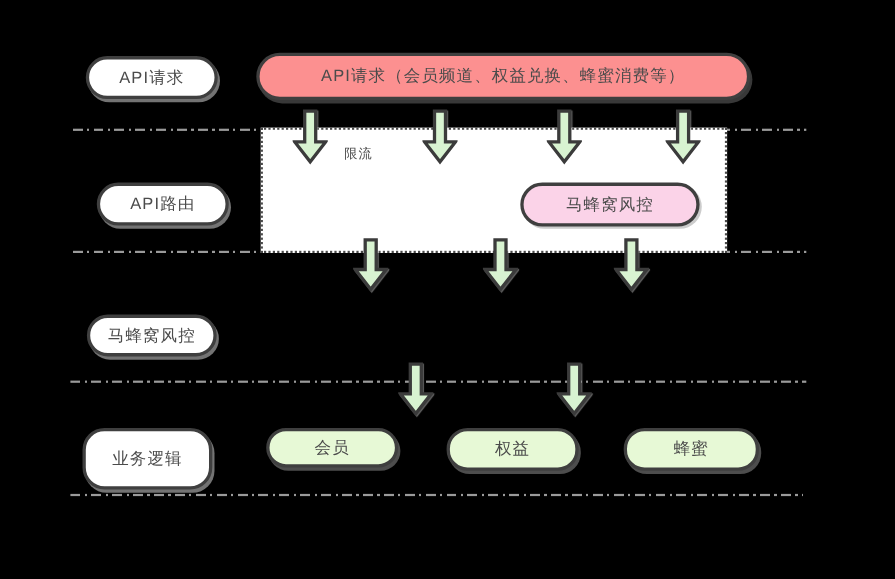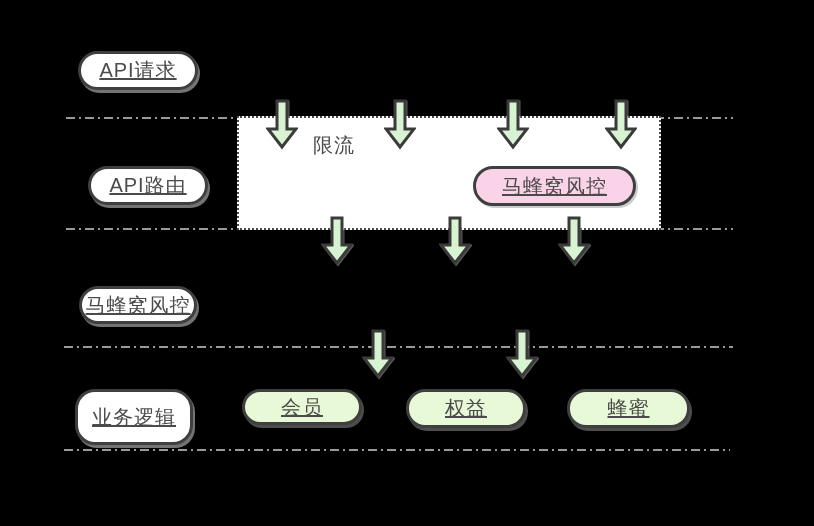--- a/index.html
+++ b/index.html
@@ -12,31 +12,31 @@
     background:repeating-linear-gradient(90deg,
       var(--line,#9a9a9a) 0 9px, transparent 9px 13px,
       var(--line,#9a9a9a) 13px 15px, transparent 15px 19px);
   }
   .zone{
     position:absolute;background:#fff;border:2px dotted #4a4a4a;box-sizing:border-box;
   }
   .pill{
     position:absolute;box-sizing:border-box;border:3px solid var(--stroke,#3f3f3f);
     display:flex;align-items:center;justify-content:center;
-    font-size:20px;color:var(--ink,#4b4b4b);letter-spacing:1px;white-space:nowrap;text-decoration:underline;
+    font-size:15px;color:var(--ink,#4b4b4b);letter-spacing:1px;white-space:nowrap;
   }
   .lane-label{
     background:#fff;border-radius:20px;box-shadow:2px 3px 0 rgba(255,255,255,.45);
   }
   .node-red{background:var(--red,#fc9090);border-radius:22px;box-shadow:2px 3px 0 rgba(255,255,255,.22);}
   .node-pink{background:var(--pink,#fbd3e8);border-radius:20px;box-shadow:2px 2px 0 rgba(110,110,110,.35);}
   .node-cyan{background:var(--cyan,#5efafc);border-radius:19px;box-shadow:2px 3px 0 rgba(255,255,255,.22);}
   .node-green{background:var(--green,#e7f9d6);border-radius:19px;box-shadow:2px 3px 0 rgba(255,255,255,.3);}
   .zone-label{
-    position:absolute;font-size:20px;color:var(--ink,#4b4b4b);letter-spacing:1px;white-space:nowrap;
+    position:absolute;font-size:12px;color:var(--ink,#4b4b4b);letter-spacing:1px;white-space:nowrap;
   }
   .arrow{position:absolute;width:32px;}
   .arrow svg{display:block;filter:drop-shadow(1px 1px 0 rgba(255,255,255,.35));}
 </style>
 </head>
 <body>
 
 <div id="canvas" style="--bg: #000000; --line: #9a9a9a; --stroke: #3f3f3f; --ink: #4b4b4b; --red: #fc9090; --pink: #fbd3e8; --cyan: #5efafc; --green: #e7f9d6; --arrow_fill: #d8f3d1;">
 
   <div class="sep" style="left:66px;top:117px;width:667px"></div>
@@ -45,20 +45,21 @@
   <div class="sep" style="left:64px;top:449px;width:666px"></div>
 
   <div class="zone" style="left:237px;top:116px;width:424px;height:114px"></div>
   <div class="zone-label" style="left:313px;top:132px">限流</div>
 
   <div class="pill lane-label" style="left:78px;top:51px;width:120px;height:39px">API请求</div>
   <div class="pill lane-label" style="left:88px;top:166px;width:120px;height:39px">API路由</div>
   <div class="pill lane-label" style="left:79px;top:286px;width:118px;height:38px">马蜂窝风控</div>
   <div class="pill lane-label" style="left:75px;top:389px;width:118px;height:56px">业务逻辑</div>
 
+  <div class="pill node-red" style="left:233px;top:48px;width:449px;height:43px">API请求（会员频道、权益兑换、蜂蜜消费等）</div>
 
   <div class="arrow" style="left:266px;top:99px">
     <svg width="32" height="51" viewBox="0 0 32 51">
         <path d="M11 2 H21 V30 H30 L16 48 L2 30 H11 Z" fill="#d8f3d1" stroke="#3b3b3b" stroke-width="3"></path>
       </svg>
     </div>
   <div class="arrow" style="left:384px;top:99px">
     <svg width="32" height="51" viewBox="0 0 32 51">
         <path d="M11 2 H21 V30 H30 L16 48 L2 30 H11 Z" fill="#d8f3d1" stroke="#3b3b3b" stroke-width="3"></path>
       </svg>

